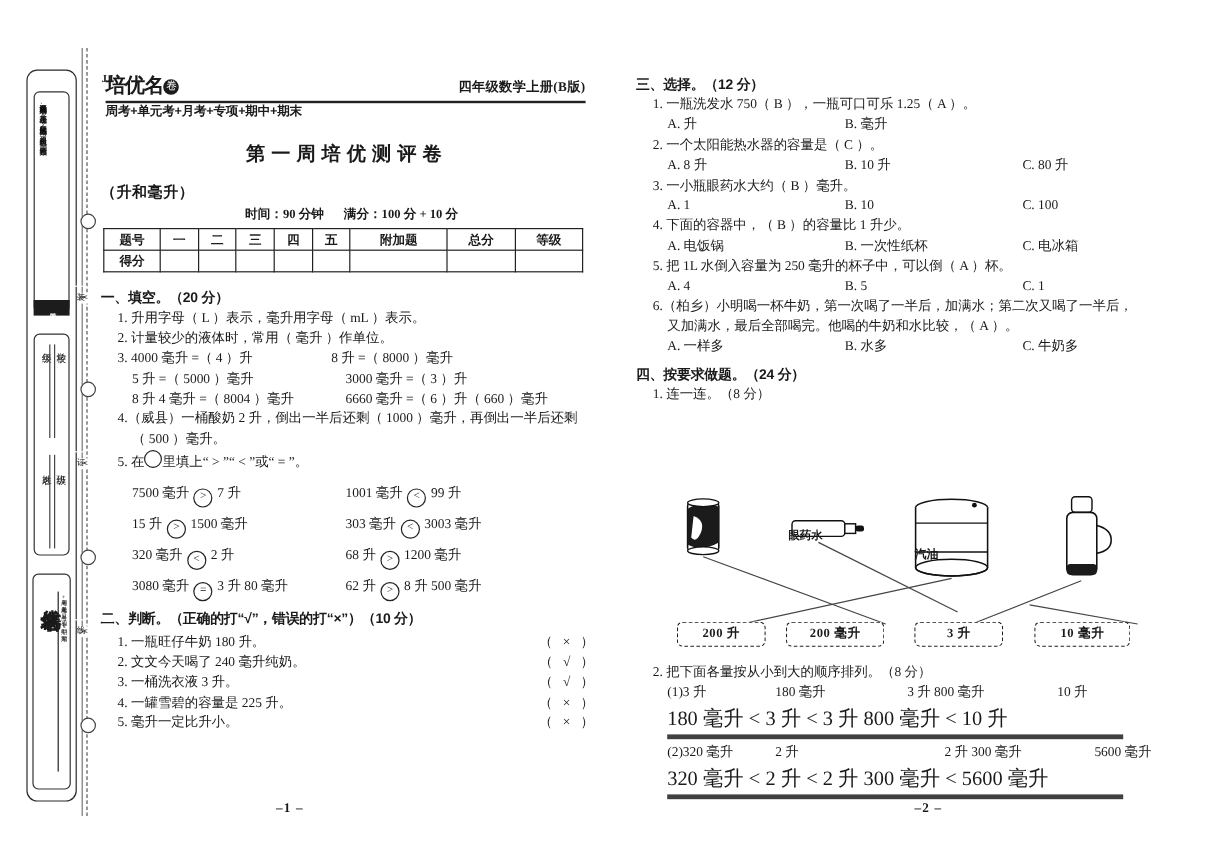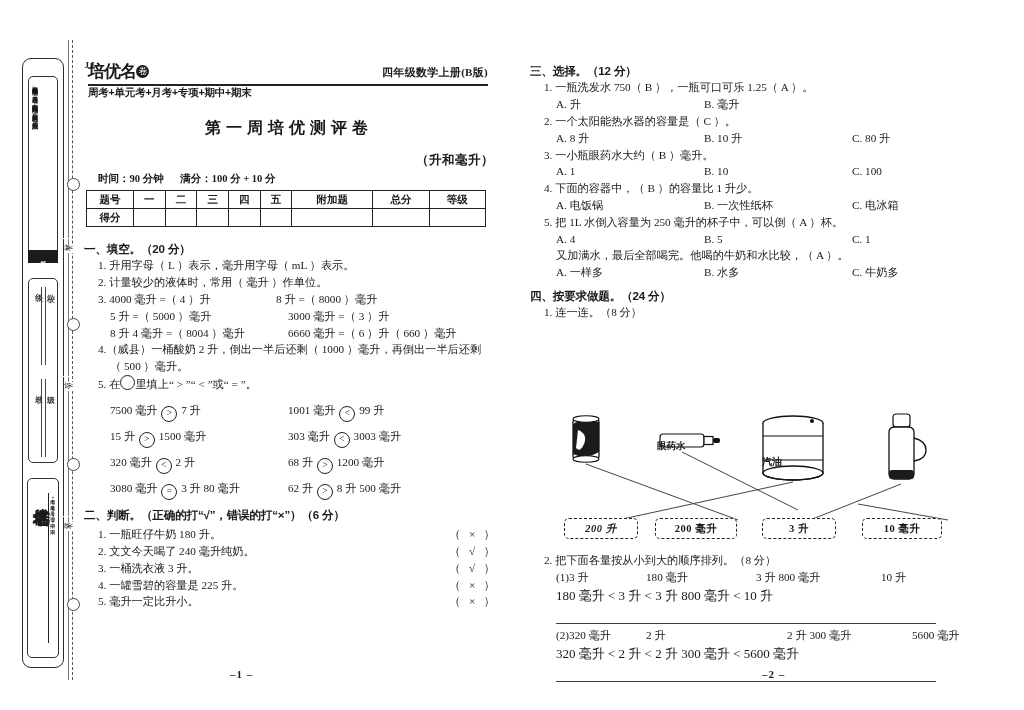--- a/index.html
+++ b/index.html
@@ -238,31 +238,31 @@
     text-align: center;
     font-size: 16px;
     font-weight: bold;
     letter-spacing: 5px;
     font-family: "DejaVu Serif", serif;
   }
   .paper-sub {
     position: absolute;
     left: 84px; top: 152px;
     width: 410px;
-    text-align: right;
+    text-align: left;
     font-size: 12.5px;
     font-weight: bold;
     letter-spacing: 0.5px;
   }
   .meta {
     position: absolute;
     right: 0; top: 172px;
     left: 84px;
     width: 404px;
-    text-align: left;
+    text-align: center;
     font-size: 10.5px;
     font-weight: bold;
   }
   .meta span { margin-left: 14px; }
 
   table.score {
     position: absolute;
     left: 86px; top: 190px;
     width: 400px;
     border-collapse: collapse;
@@ -330,25 +330,25 @@
     border-radius: 5px;
     font-size: 10.5px;
     font-weight: bold;
     text-align: center;
     line-height: 19px;
     height: 19px;
     background: #fff;
     letter-spacing: 0.5px;
   }
   .ansline {
-    border-bottom: 1px solid #404040;
+    border-bottom: 4px solid #404040;
     margin-left: 26px;
-    padding-bottom: 18px;
+    padding-bottom: 1px;
     width: 380px;
-    font-size: 13px;
+    font-size: 17px;
   }
 </style>
 </head>
 <body>
 
 <div class="page">
 
   <div class="bind-box"></div>
   <div class="bind-jj">JJ</div>
 
@@ -509,21 +509,21 @@
         <span class="circ">=</span>
         <span>3 升 80 毫升</span>
       </div>
       <div>
         <span>62 升</span>
         <span class="circ">&gt;</span>
         <span>8 升 500 毫升</span>
       </div>
     </div>
 
-    <div class="sec" style="margin-top:6px">二、判断。（正确的打“√”，错误的打“×”）（6 分）</div>
+    <div class="sec" style="margin-top:6px">二、判断。（正确的打“√”，错误的打“×”）（10 分）</div>
 
     <div class="q" style="margin-top:3px">
       <span class="tf-mark">（&nbsp;&nbsp;<span>×</span>&nbsp;&nbsp;）</span>
       <span>1. 一瓶旺仔牛奶 180 升。</span>
     </div>
     <div class="q">
       <span class="tf-mark">（&nbsp;&nbsp;<span>√</span>&nbsp;&nbsp;）</span>
       <span>2. 文文今天喝了 240 毫升纯奶。</span>
     </div>
     <div class="q">
@@ -573,20 +573,21 @@
       <div>C. 电冰箱</div>
     </div>
 
     <div class="q">5. 把 1L 水倒入容量为 250 毫升的杯子中，可以倒（  A  ）杯。</div>
     <div class="opts">
       <div>A. 4</div>
       <div>B. 5</div>
       <div>C. 1</div>
     </div>
 
+    <div class="q">6.（柏乡）小明喝一杯牛奶，第一次喝了一半后，加满水；第二次又喝了一半后，</div>
     <div class="q2">又加满水，最后全部喝完。他喝的牛奶和水比较，（  A  ）。</div>
     <div class="opts">
       <div>A. 一样多</div>
       <div>B. 水多</div>
       <div>C. 牛奶多</div>
     </div>
 
     <div class="sec" style="margin-top:6px">四、按要求做题。（24 分）</div>
     <div class="q">1. 连一连。（8 分）</div>
   </div>
@@ -624,21 +625,21 @@
         <rect x="341" y="62" width="25" height="9" rx="3" fill="#1b1b1b"></rect>
       </g>
 
       <line x1="38" y1="56" x2="190" y2="112" stroke="#444" stroke-width="1"></line>
       <line x1="134" y1="44" x2="250" y2="102" stroke="#444" stroke-width="1"></line>
       <line x1="245" y1="74" x2="70" y2="112" stroke="#444" stroke-width="1"></line>
       <line x1="353" y1="76" x2="262" y2="112" stroke="#444" stroke-width="1"></line>
       <line x1="310" y1="96" x2="400" y2="112" stroke="#444" stroke-width="1"></line>
     </svg>
   </div>
-  <div class="dbox" style="left:564px; top:518px; width:72px;font-style:italic;">200 升</div>
+  <div class="dbox" style="left:564px; top:518px; width:72px;">200 升</div>
   <div class="dbox" style="left:655px; top:518px; width:80px;">200 毫升</div>
   <div class="dbox" style="left:762px; top:518px; width:72px;">3 升</div>
   <div class="dbox" style="left:862px; top:518px; width:78px;">10 毫升</div>
   <div style="position:absolute; left:762px; top:455px; font-size:10px; font-weight:bold;">汽油</div>
   <div style="position:absolute; left:657px; top:440px; font-size:9.5px; font-weight:bold;">眼药水</div>
 
   <div class="col col-r" style="top:552px;">
     <div class="q">2. 把下面各量按从小到大的顺序排列。（8 分）</div>
     <div class="q2" style="display:flex;">
       <div style="width:90px;"><span>(1)</span><span>3 升</span></div>

